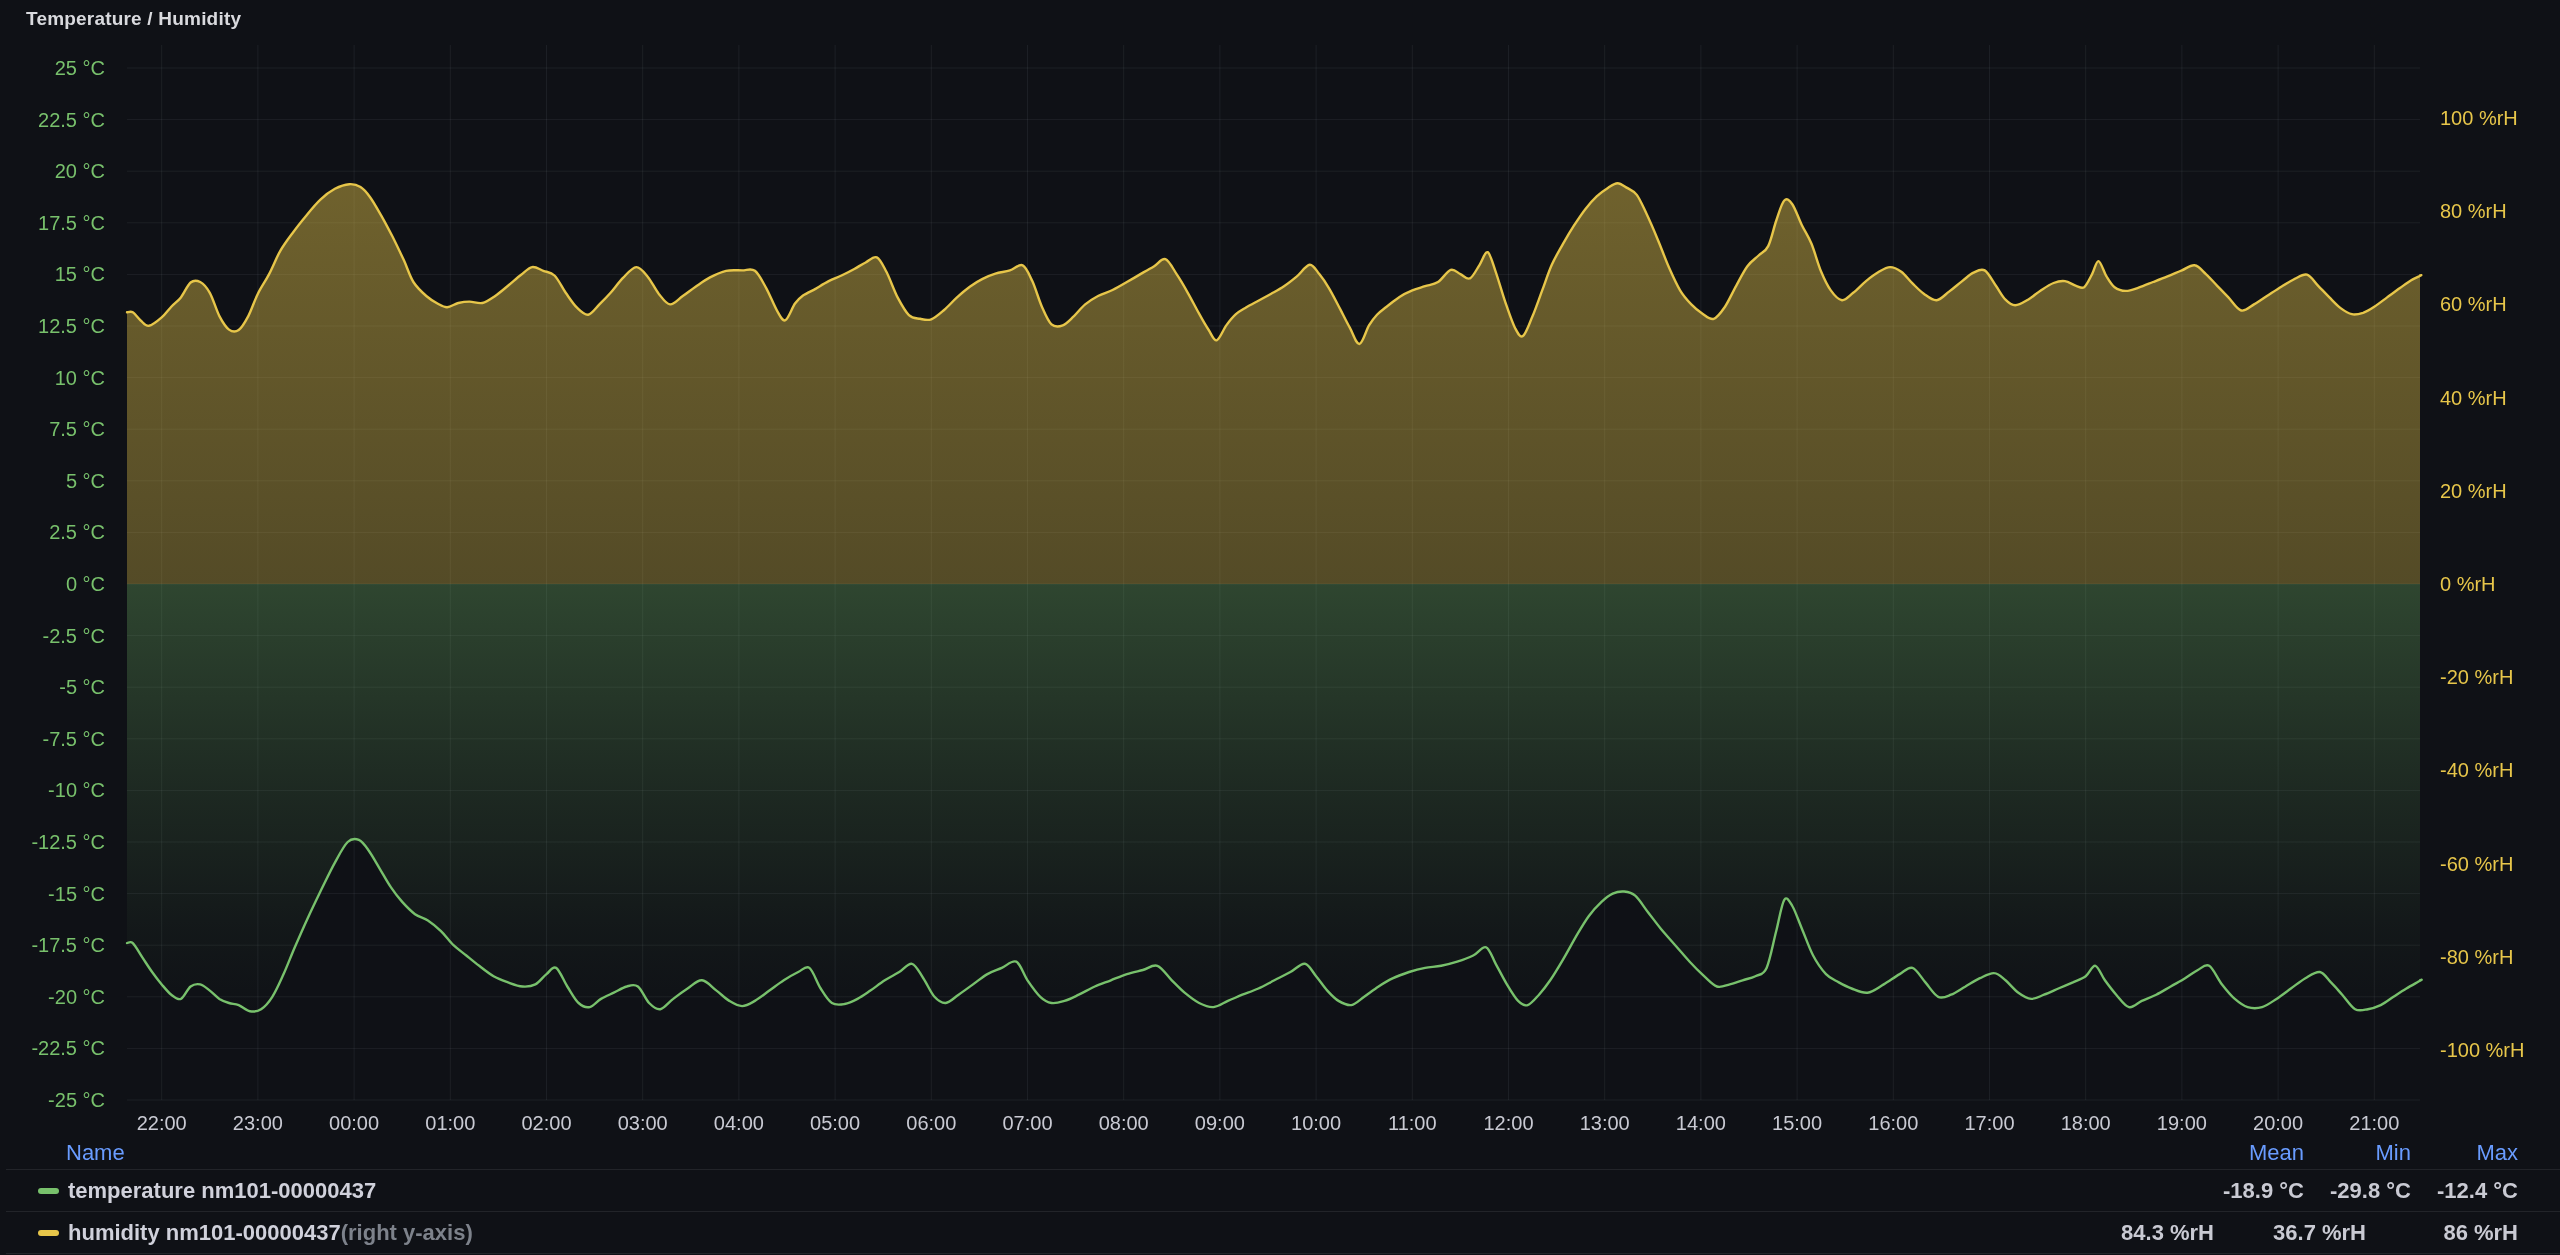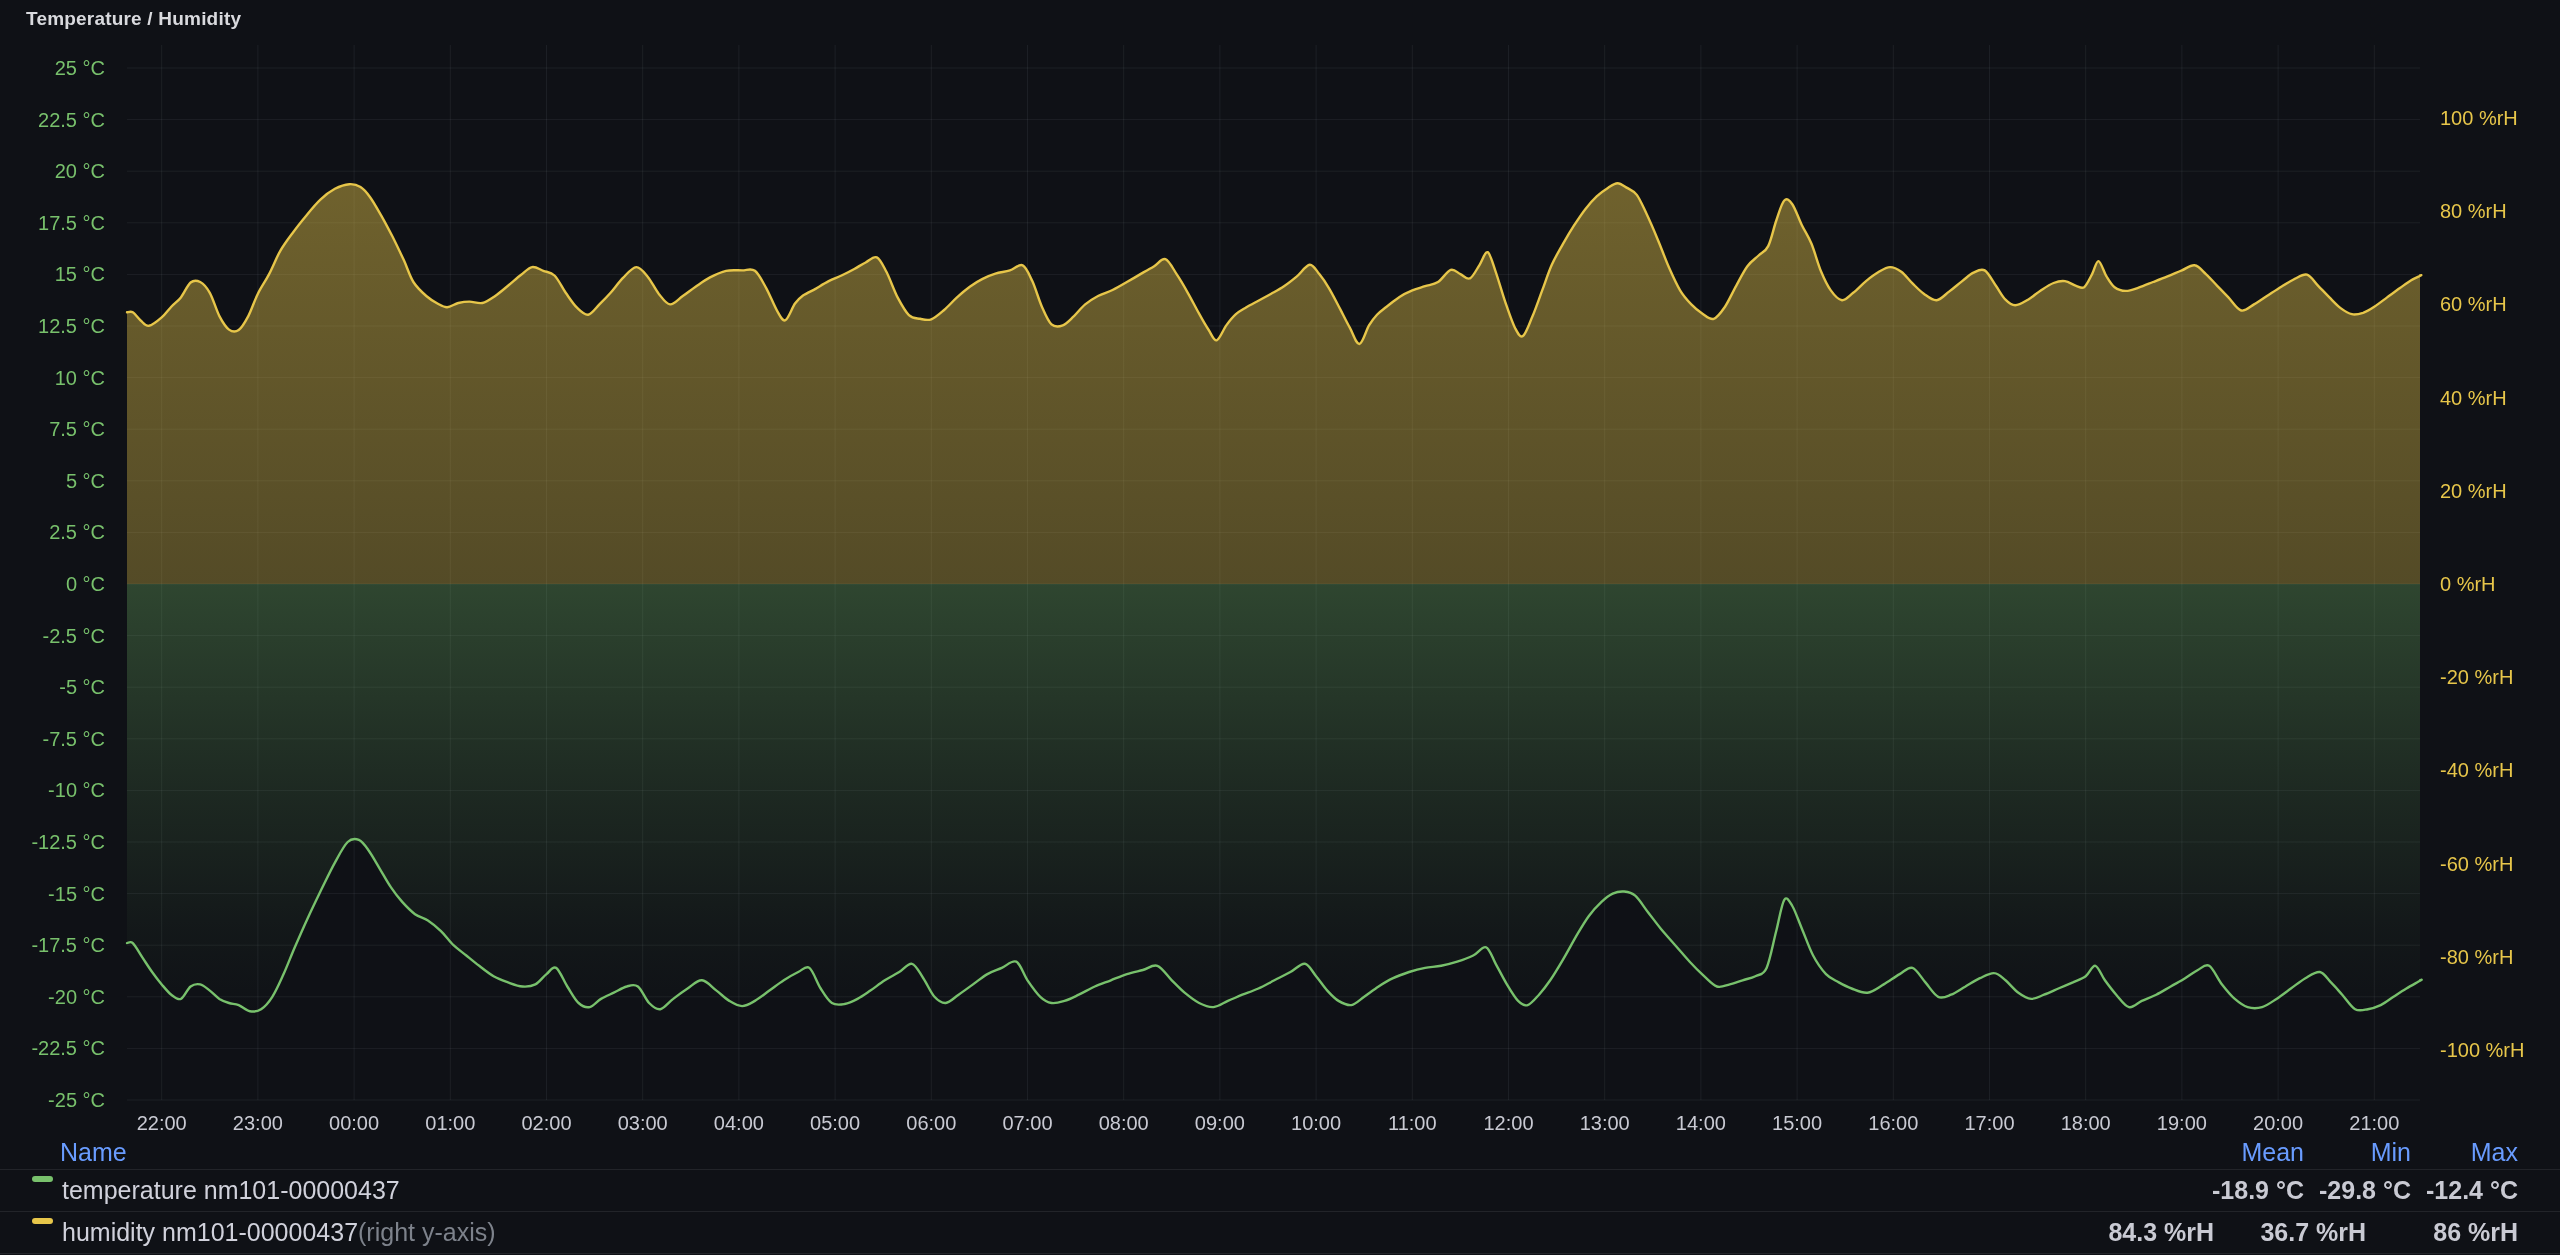--- a/index.html
+++ b/index.html
@@ -3,28 +3,28 @@
 <meta charset="utf-8">
 <style>
   html,body{margin:0;padding:0;background:#0f1116;}
   body{width:2560px;height:1255px;overflow:hidden;font-family:"Liberation Sans",sans-serif;
        -webkit-font-smoothing:antialiased;}
   .panel{position:absolute;inset:0;background:#0f1116;}
   .panel-title{position:absolute;left:26px;top:8px;font-size:19px;font-weight:600;
                color:#d9dade;letter-spacing:.2px;}
   #chart-svg{position:absolute;left:0;top:0;}
   svg text{font-family:"Liberation Sans",sans-serif;}
-  .legend{position:absolute;left:0;right:0;top:1136px;bottom:0;font-size:25px;color:#ccccdc;}
+  .legend{position:absolute;left:0;right:0;top:1136px;bottom:0;font-size:22px;color:#ccccdc;padding-left:6px;}
   .legend-header,.legend-row{display:flex;align-items:center;padding-right:42px;}
   .legend-header{height:33px;}
   .legend-row{height:41px;border-top:1px solid rgba(204,204,220,0.10);}
   .legend-row:last-child{border-bottom:1px solid rgba(204,204,220,0.10);gap:45px;}
   .lh-name{flex:1;padding-left:60px;color:#699cff;font-weight:500;}
   .lh-val{width:107px;text-align:right;color:#699cff;font-weight:400;}
-  .lr-name{flex:1;display:flex;align-items:flex-start;padding-left:32px;min-width:0;}
+  .lr-name{flex:1;display:flex;align-items:center;padding-left:32px;min-width:0;font-weight:bold;}
   .swatch{display:inline-block;width:21px;height:6px;border-radius:3px;margin-right:9px;flex:none;}
   .series-name{color:#d0d1db;cursor:pointer;}
   .series-suffix{color:#7d828b;}
   .lv{width:107px;text-align:right;color:#c9cad3;font-weight:bold;}
 </style>
 </head>
 <body>
 
 <div class="panel">
   <div class="panel-title">Temperature / Humidity</div>

